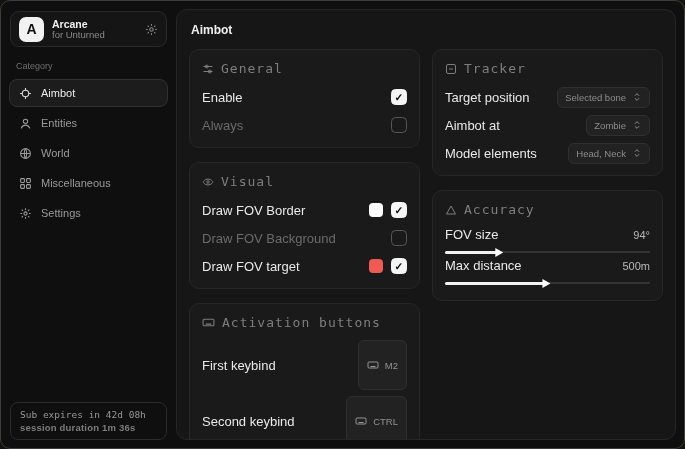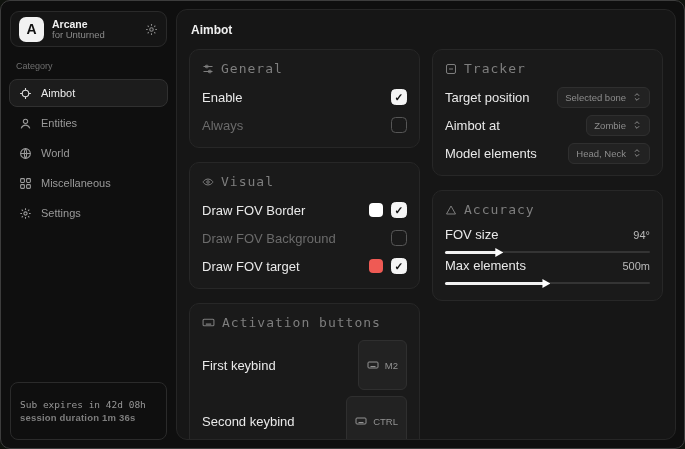--- a/index.html
+++ b/index.html
@@ -24,21 +24,21 @@
   .cat-label { color:#6f6f6f; font-size:9px; margin:2px 0 8px 7px; }
   .nav { display:flex; flex-direction:column; gap:2px; }
   .nav-item {
     display:flex; align-items:center; gap:9px; height:28px; padding:0 9px;
     border:1px solid transparent; border-radius:8px; color:#9a9a9a; font-size:11px; cursor:pointer;
   }
   .nav-item.active { background:#1c1c1c; border-color:#303030; color:#ececec; }
   .nav-item svg { flex:0 0 auto; }
   .spacer { flex:1; }
   .status-card {
-    border:1px solid #2b2b2b; border-radius:8px; padding:16px 9px; margin:0 1px;
+    border:1px solid #2b2b2b; border-radius:8px; padding:6px 9px; margin:0 1px;
     display:flex; flex-direction:column; gap:2px;
   }
   .status-line1 { font-family:"DejaVu Sans Mono", monospace; font-size:9.5px; color:#979797; }
   .status-line2 { font-size:9.5px; color:#7d7d7d; font-weight:bold; letter-spacing:.2px; }
   
   .main {
     flex:1; margin:8px 8px 8px 0; background:#161616; border:1px solid #262626;
     border-radius:11px; padding:11px 12px; overflow:hidden;
   }
   .main-title { color:#f0f0f0; font-size:12px; font-weight:bold; margin:2px 0 12px 2px; }
@@ -334,21 +334,21 @@
             <div class="slider">
               <span class="track"></span>
               <span class="fill" style="width: 26%;"></span>
               <span class="thumb" style="left: 26%;"></span>
             </div>
           </div>
 
 
           <div class="acc-row">
             <div class="acc-head">
-              <span class="row-label">Max elements</span>
+              <span class="row-label">Max distance</span>
               <span class="acc-value">500m</span>
             </div>
             <div class="slider">
               <span class="track"></span>
               <span class="fill" style="width: 49%;"></span>
               <span class="thumb" style="left: 49%;"></span>
             </div>
           </div>
         </div>
 

